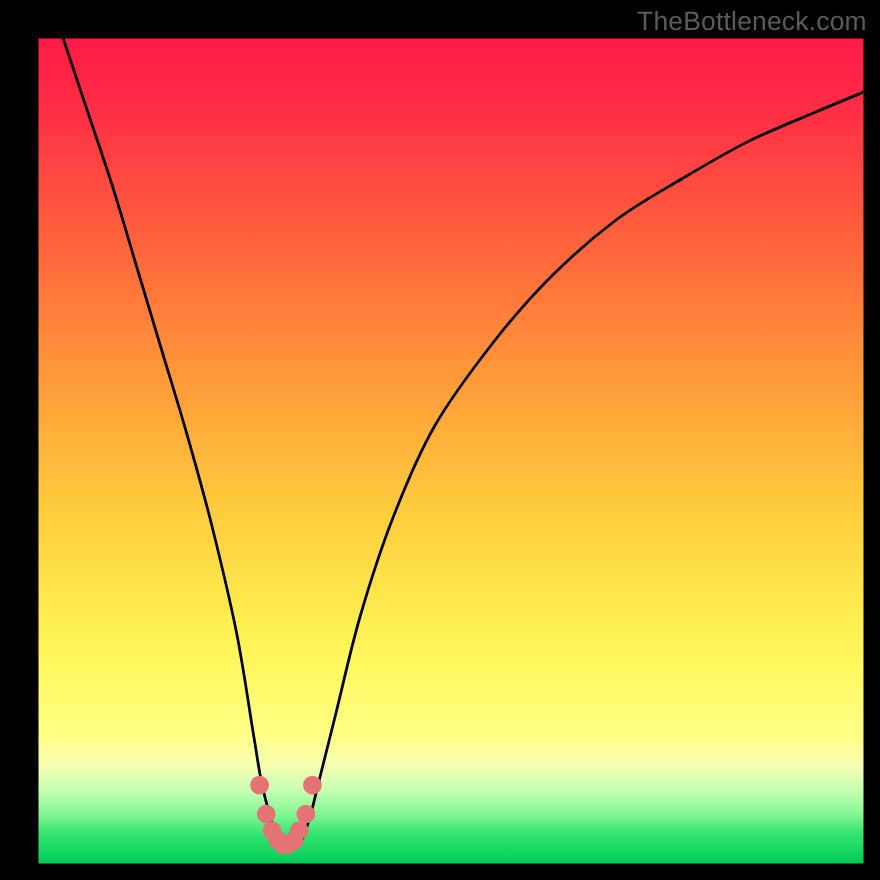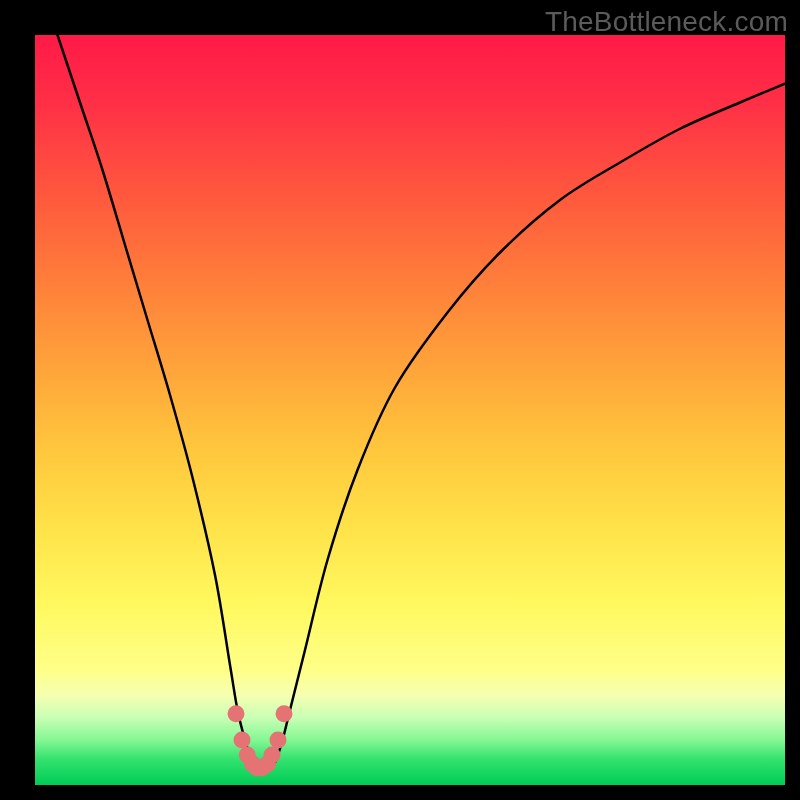--- a/index.html
+++ b/index.html
@@ -40,21 +40,21 @@
       #84f794 94%,
       #34e36f 96.5%,
       #00cc55 100%
     );
   }
   .watermark {
     position: absolute;
     top: 6px;
     right: 12px;
     color: #5b5b5b;
-    font-size: 28px;
+    font-size: 24px;
     font-weight: 500;
     letter-spacing: 0.2px;
     user-select: none;
     font-family: Arial, Helvetica, sans-serif;
   }
   svg.curve {
     position: absolute;
     left: 0;
     top: 0;
   }

